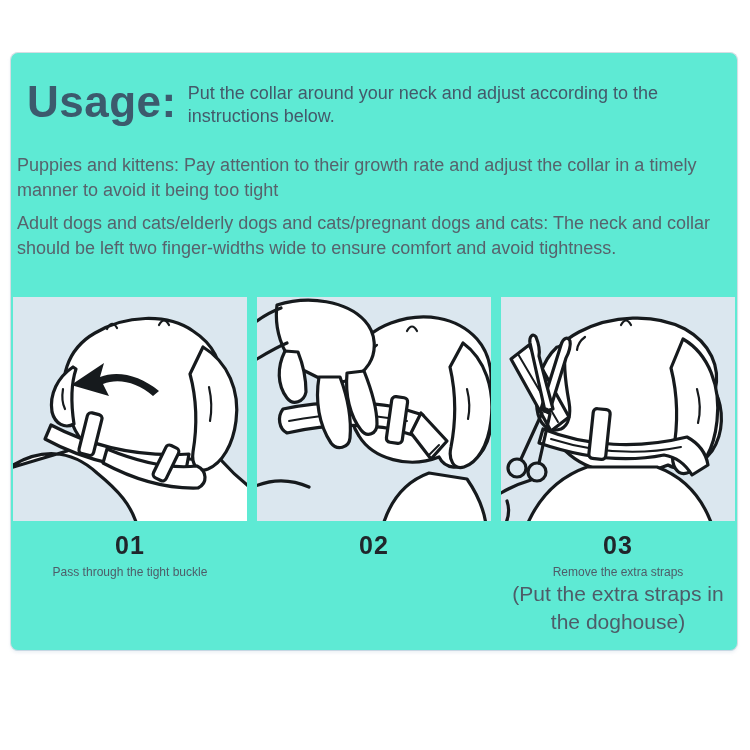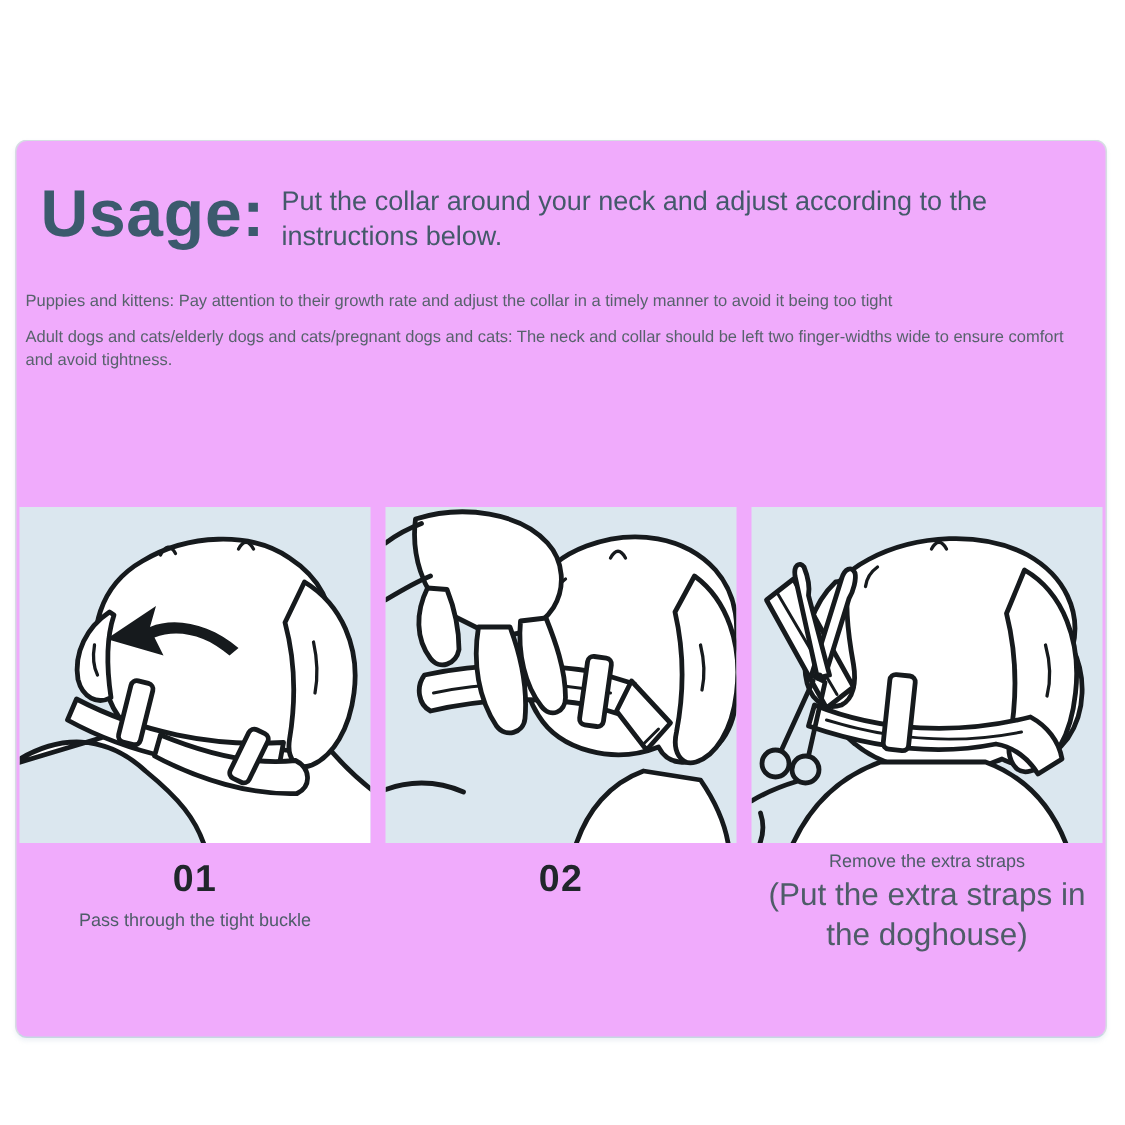--- a/index.html
+++ b/index.html
@@ -3,34 +3,33 @@
 <meta charset="utf-8">
 <style>
   html,body { margin:0; padding:0; }
   body {
     width:750px; height:750px; position:relative; overflow:hidden;
     background:#ffffff;
     font-family:"Liberation Sans", sans-serif;
   }
   .card {
     position:absolute; left:10px; top:52px; width:728px; height:599px;
-    box-sizing:border-box; background:#f0abfc;
+    box-sizing:border-box; background:#5eead4;
     border:1px solid #d6dde3; border-bottom-color:#c6d7e3;
     border-radius:8px;
     box-shadow:0 2px 3px rgba(160,185,205,0.18);
-    margin-top:41px;
   }
   .header { display:flex; align-items:flex-start; gap:11px; padding:26px 14px 0 16px; }
   .title {
     margin:0; font-size:44px; line-height:1.05; font-weight:bold;
     color:#3c5a6d; letter-spacing:0.5px; white-space:nowrap;
   }
   .subtitle { margin:0; padding-top:3px; font-size:18px; line-height:1.3; color:#44596a; max-width:552px; }
   .notes { padding:24px 12px 0 6px; }
-  .note { margin:0 0 9px 0; font-size:11px; line-height:1.38; color:#57626c; max-width:706px; }
+  .note { margin:0 0 9px 0; font-size:18px; line-height:1.38; color:#57626c; max-width:706px; }
   .panels-row { position:absolute; left:2px; top:244px; display:flex; gap:10px; }
   .step { width:234px; text-align:center; }
   .illus { width:234px; height:224px; background:#dbe7ef; overflow:hidden; }
   .illus svg { display:block; width:234px; height:224px; }
   .step-number { margin-top:10px; font-size:25px; line-height:1.15; font-weight:bold; color:#20262b; letter-spacing:1px; }
   .step-caption { margin:5px auto 0 auto; font-size:12px; line-height:1.3; color:#4e5c68; width:232px; }
   .step-note { margin:0 auto; font-size:21px; line-height:1.3; color:#4e5c68; width:232px; }
 </style>
 </head>
 <body>
@@ -124,18 +123,19 @@
             <path d="M 40 112 L 60 48 C 62 41 67 39 69 44 C 70 48 68 56 65 61 L 48 116 Z"></path>
             <path d="M 44 114 L 29 46 C 28 39 32 36 35 40 C 37 45 39 53 38 59 L 52 112 Z"></path>
             <path fill="none" d="M 41 116 L 20 162"></path>
             <circle cx="16" cy="171" r="9" fill="none"></circle>
             <path fill="none" d="M 49 117 L 38 166"></path>
             <circle cx="36" cy="175" r="9" fill="none"></circle>
             <circle cx="45" cy="113" r="2.6" fill="#161a1d" stroke="none"></circle>
           </g>
         </svg>
       </div>
+      <div class="step-number">03</div>
       <div class="step-caption">Remove the extra straps</div>
       <div class="step-note">(Put the extra straps in the doghouse)</div>
     </div>
 
   </div>
 </div>
 
 </body></html>

